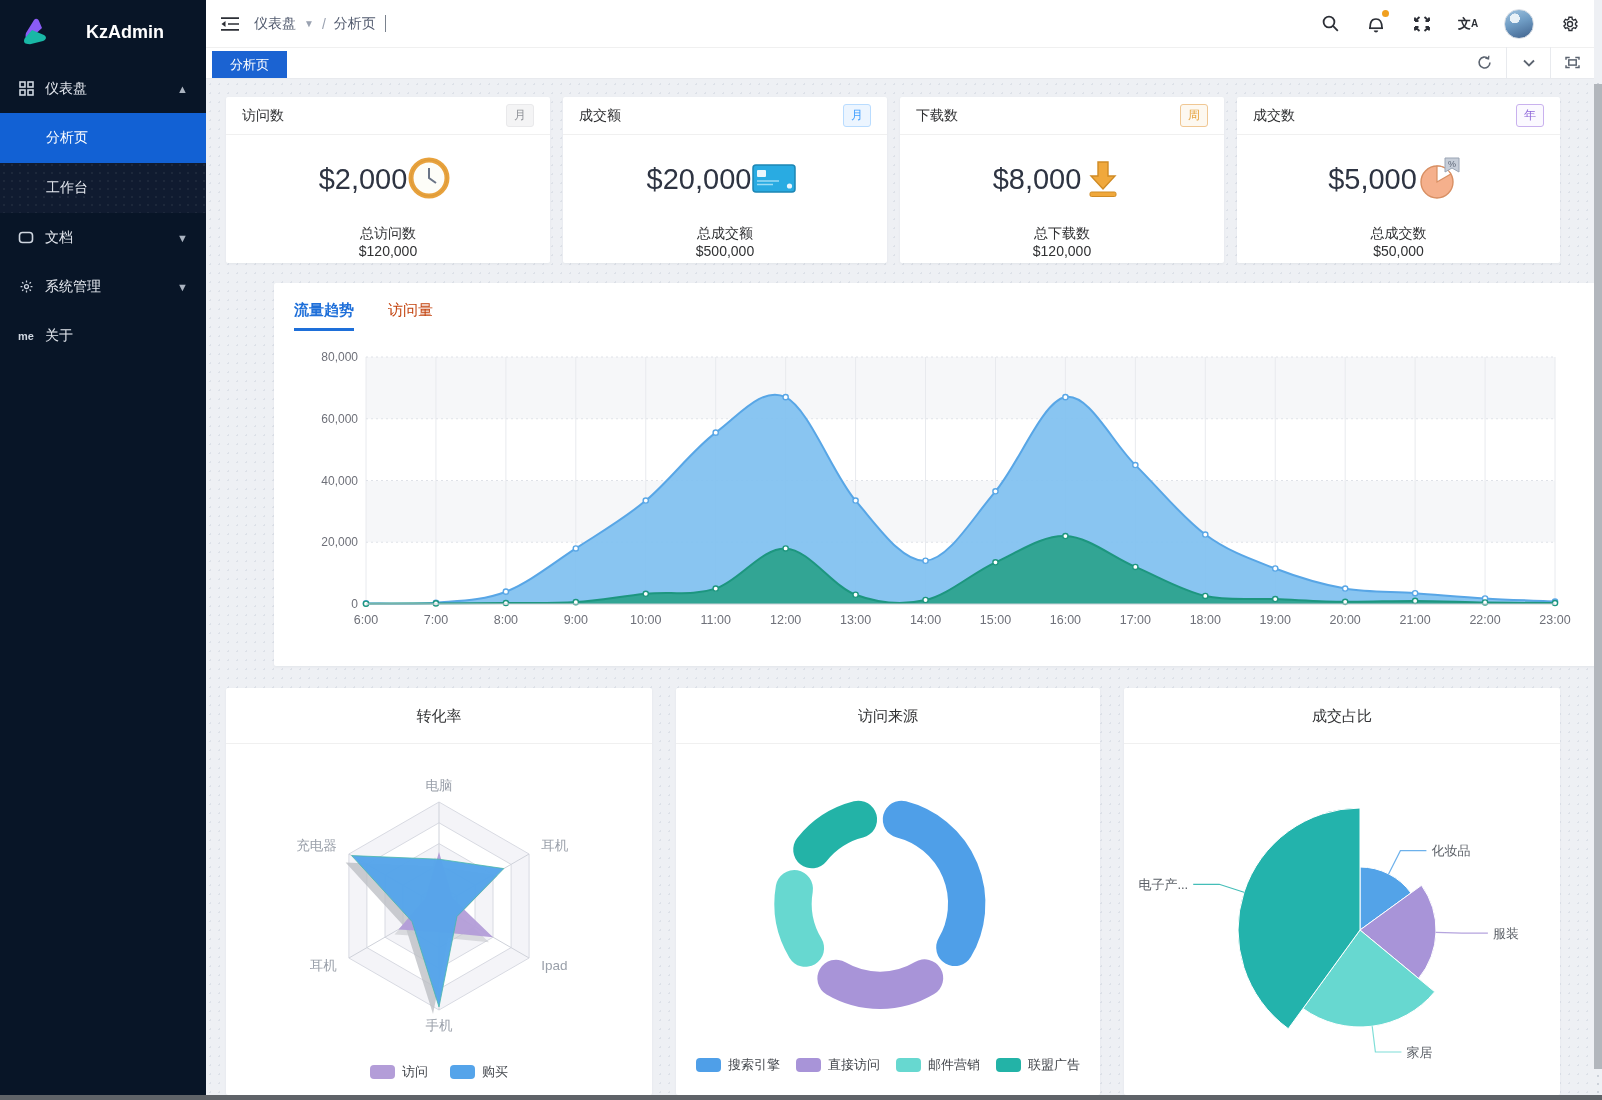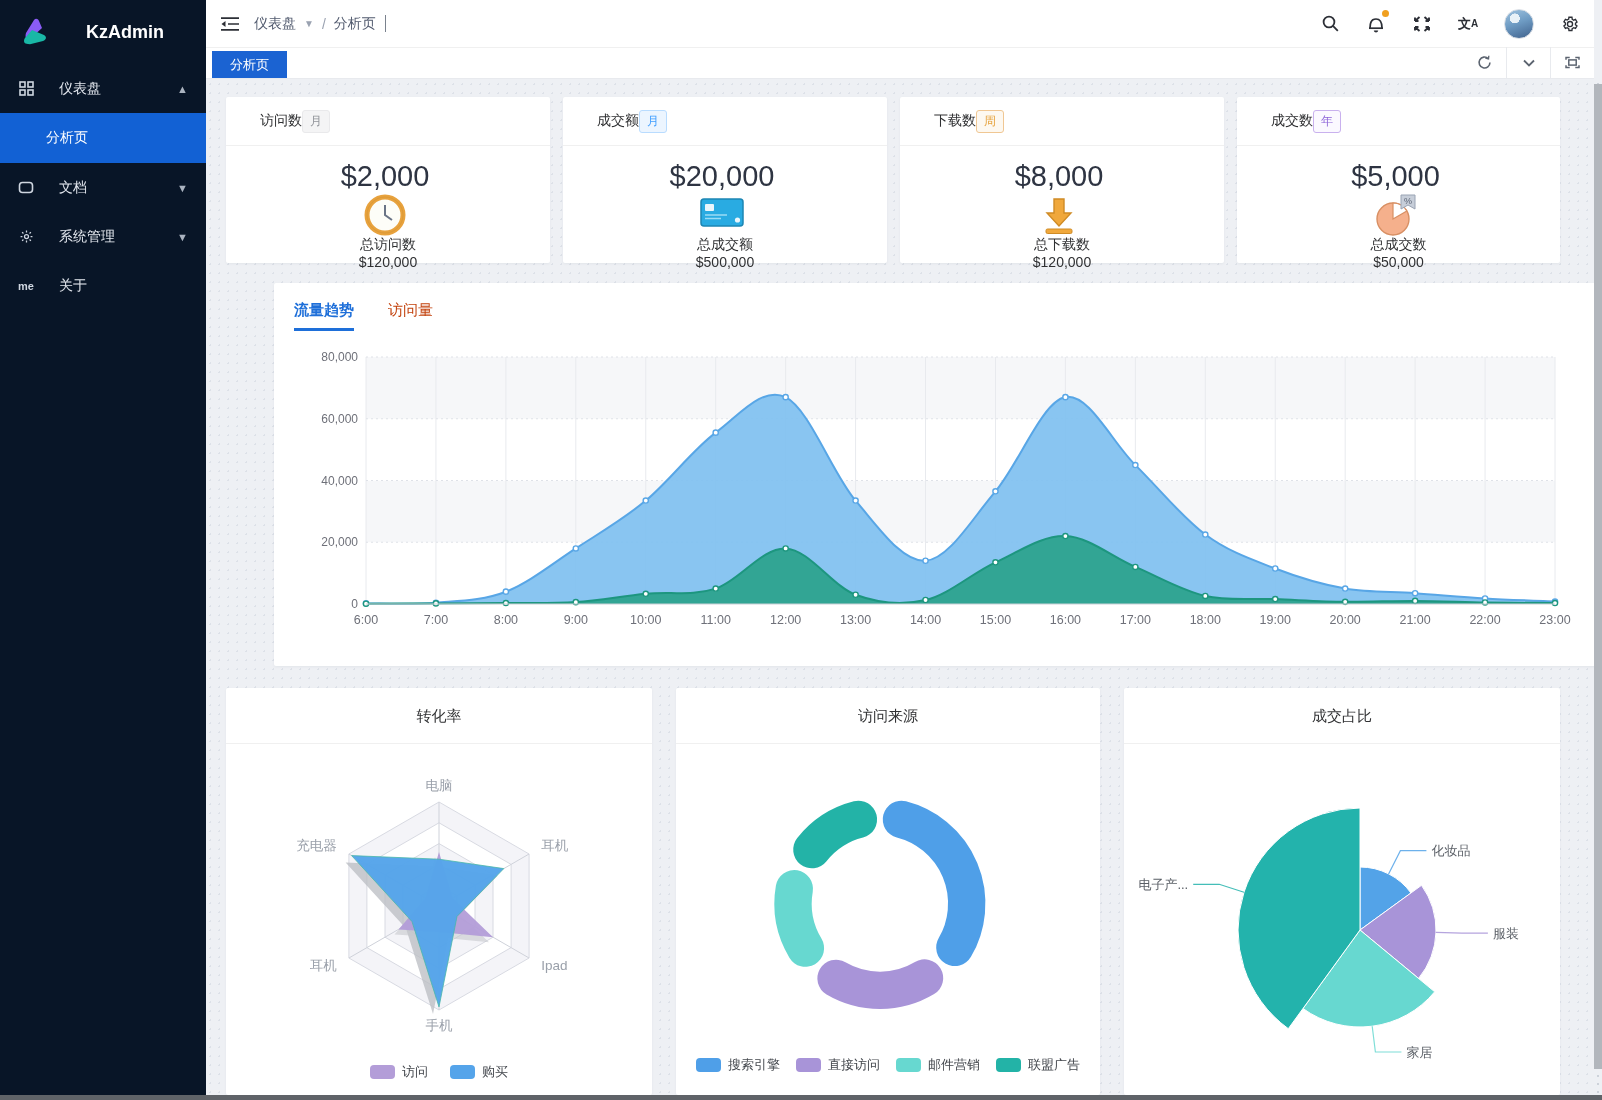--- a/index.html
+++ b/index.html
@@ -6,21 +6,21 @@
   html,body { width:1602px; height:1100px; overflow:hidden;
     font-family:"Liberation Sans","DejaVu Sans",sans-serif; font-size:14px; color:#303133; }
   body { background:#eef0f4; position:relative; }
 
   
   .sidebar { position:absolute; left:0; top:0; width:206px; height:1100px;
     background:#081527; color:#e3e7ee; z-index:5; }
   .logo-row { display:flex; align-items:center; gap:10px; height:64px; padding:0 18px; }
   .logo-name { font-size:18px; font-weight:bold; color:#fff;margin-left:24px; }
   .menu-row { display:flex; align-items:center; height:49px; padding:0 18px; cursor:pointer; }
-  .menu-row .mi { width:16px; height:16px; margin-right:25px; display:flex; align-items:center; justify-content:center; color:#cfd6e0; }
+  .menu-row .mi { width:16px; height:16px; margin-right:11px; display:flex; align-items:center; justify-content:center; color:#cfd6e0; }
   .menu-row .lbl { flex:1; font-size:14px; color:#e3e7ee; }
   .menu-row .chev { color:#aab3c0; font-size:11px; }
   .submenu { background:#101b30;
     background-image:radial-gradient(rgba(255,255,255,.055) 1px, transparent 1px);
     background-size:8px 8px; }
   .submenu .menu-row { padding-left:46px; height:50px; }
   .submenu .menu-row.active { background:#1261d4; }
   .submenu .menu-row.active .lbl { color:#fff; }
   .me-icon { font-size:11px; font-weight:bold; color:#aab3c0; letter-spacing:0; }
 
@@ -44,29 +44,29 @@
     font-size:13px; display:flex; align-items:center; cursor:pointer; }
   .tab-ctrls { margin-left:auto; display:flex; height:31px; }
   .tab-ctrls .tc { width:44px; display:flex; align-items:center; justify-content:center;
     border-left:1px solid #e8eaee; color:#5c6470; cursor:pointer; }
 
   .content { position:absolute; top:80px; left:0; width:1388px; height:1020px;
     background-image:radial-gradient(#dde1e8 1px, transparent 1px); background-size:9px 9px; }
 
   .card { position:absolute; background:#fff; border-radius:2px; box-shadow:0 1px 3px rgba(20,30,60,.05); }
   .stat-card { top:17px; width:324px; height:166px; }
-  .stat-head { display:flex; align-items:center; justify-content:flex-start;
-    padding:0 34px; height:49px; border-bottom:1px solid #f0f0f0; }
+  .stat-head { display:flex; align-items:center; justify-content:space-between;
+    padding:0 16px; height:38px; border-bottom:1px solid #f0f0f0; }
   .stat-title { font-size:14px; color:#303133; }
   .tagb { font-size:12px; padding:2px 7px; border-radius:3px; border:1px solid transparent; }
   .tag-grey   { background:#f4f4f5; border-color:#e9e9eb; color:#909399; }
   .tag-blue   { background:#ecf5ff; border-color:#b9dcff; color:#409eff; }
   .tag-orange { background:#fdf8f0; border-color:#f0c793; color:#e6a23c; }
   .tag-purple { background:#fbf9ff; border-color:#c9b1ee; color:#8e66d9; }
-  .stat-body { display:flex; align-items:center; justify-content:flex-start; padding:14px 24px 0 18px; height:74px;flex-direction:column; }
+  .stat-body { display:flex; align-items:center; justify-content:center; padding:14px 24px 0 18px; height:74px; }
   .stat-value { font-size:29px; color:#2e3442; }
   .stat-foot { display:flex; align-items:center; justify-content:space-between; padding:16px 18px 0 18px; font-size:14px; color:#303133;flex-direction:column; }
 
   .trend-card { top:203px; width:1334px; height:383px;margin-left:48px; }
   .trend-tabs { display:flex; gap:34px; padding:18px 20px 0 20px; }
   .ttab { font-size:15px; color:#c2410c; padding-bottom:11px; cursor:pointer; position:relative; }
   .ttab.active { color:#1e6fd9; font-weight:bold; }
   .ttab.active:after { content:""; position:absolute; left:0; right:0; bottom:0; height:3px; background:#1e6fd9; }
 
   .b-card { top:608px; height:407px;text-align:center; }
@@ -106,20 +106,23 @@
           </g>
         </svg>
     </span>
     <span class="lbl">仪表盘</span>
     <span class="chev">▲</span>
   </div>
 
   <div class="submenu">
     <div class="menu-row active">
       <span class="lbl">分析页</span>
+    </div>
+    <div class="menu-row">
+      <span class="lbl">工作台</span>
     </div>
   </div>
 
   <div class="menu-row">
     <span class="mi">
       <svg width="16" height="14" viewBox="0 0 16 14">
           <rect x="1.5" y="1.5" width="13" height="10" rx="3" fill="none" stroke="#cfd6e0" stroke-width="1.6"></rect>
         </svg>
     </span>
     <span class="lbl">文档</span>

